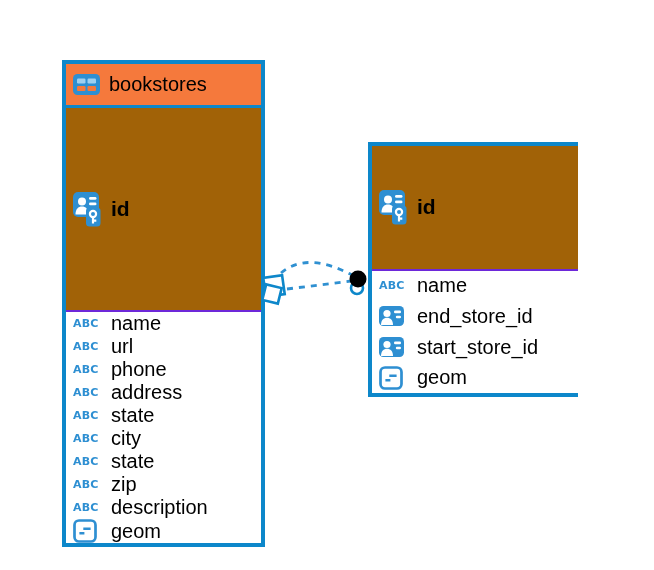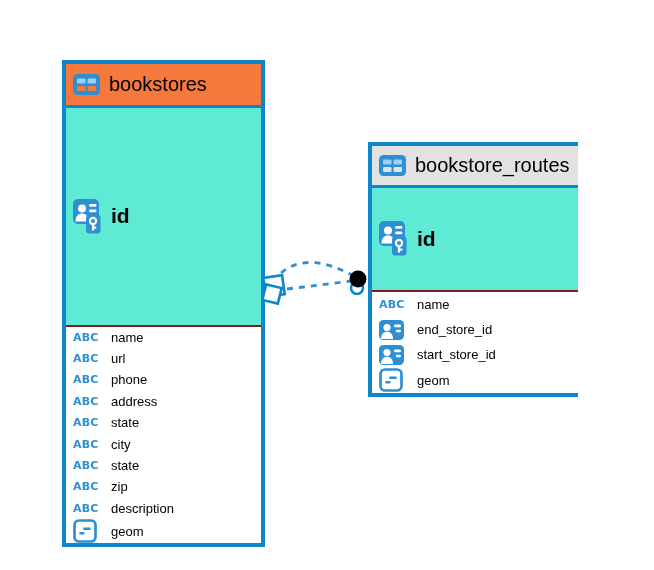--- a/index.html
+++ b/index.html
@@ -14,30 +14,30 @@
   #table-0{left:62px;top:60px;width:203px;height:487px;}
   #table-1{left:368px;top:142px;width:260px;height:255px;}
   .t-header{
     display:flex;align-items:center;flex:0 0 41px;
     border-bottom:3px solid #0d87ca;padding:0 6px 0 7px;
   }
   #table-1 .t-header{flex-basis:39px;}
   .t-title{font-size:20px;color:#000;margin-left:9px;white-space:nowrap;}
   .id-row{
     display:flex;align-items:center;flex:0 0 44px;
-    border-bottom:2px solid #7f1d1d;padding:0 6px 0 7px;background:#5eead4;
+    border-bottom:2px solid #6d28d9;padding:0 6px 0 7px;background:#a16207;
   }
   .t-body{display:flex;flex-direction:column;flex:1;}
   .t-row{display:flex;align-items:center;flex:1;padding:0 6px 0 7px;}
   .icon-cell{
     flex:0 0 30px;width:30px;display:flex;align-items:center;
     justify-content:flex-start;
   }
   .id-row .icon-cell{flex-basis:32px;width:32px;overflow:visible;}
-  .c-label{font-size:13px;color:#000;margin-left:8px;white-space:nowrap;}
+  .c-label{font-size:20px;color:#000;margin-left:8px;white-space:nowrap;}
   .id-label{font-size:21px;font-weight:bold;margin-left:6px;}
   .abc{
     font-family:"DejaVu Sans",sans-serif;font-weight:bold;font-size:11px;
     letter-spacing:0.2px;color:#2e8fd2;line-height:1;
   }
   .overlay{position:absolute;left:0;top:0;pointer-events:none;}
   .dash-line{stroke:#2f90d1;stroke-width:2.8;stroke-dasharray:6 6;fill:none;}
 </style>
 </head>
 <body>
@@ -131,30 +131,20 @@
       <rect x="1.5" y="1.5" width="21" height="21" rx="4.5" fill="#fff" stroke="#2e8fd2" stroke-width="2.7"></rect>
       <path d="M10.3 9.7 L17.6 9.7 M6.4 14.2 L11.4 14.2" stroke="#2e8fd2" stroke-width="2.5" fill="none"></path>
     </svg>
           </span>
          <span class="c-label">geom</span>
        </div>
       </div>
     </div>
 
   <div class="er-table" id="table-1">
-      <div class="t-header" style="background:#e2e2e2">
-       <svg width="27" height="21" viewBox="0 0 27 21">
-      <rect width="27" height="21" rx="4.5" fill="#2e8fd2"></rect>
-      <rect x="4" y="4.5" width="8.5" height="5" rx="1.2" fill="#9ed0f0"></rect>
-      <rect x="14.5" y="4.5" width="8.5" height="5" rx="1.2" fill="#9ed0f0"></rect>
-      <rect x="4" y="12" width="8.5" height="5" rx="1.2" fill="#e2e2e2"></rect>
-      <rect x="14.5" y="12" width="8.5" height="5" rx="1.2" fill="#e2e2e2"></rect>
-    </svg>
-       <span class="t-title">bookstore_routes</span>
-     </div>
       <div class="t-row id-row">
        <span class="icon-cell">
           <svg width="28" height="35" viewBox="0 0 28 35" style="overflow:visible">
       <rect width="26" height="25" rx="5" fill="#2e8fd2"></rect>
       <circle cx="9" cy="9.5" r="4" fill="#fff"></circle>
       <path d="M2.5 22.5 C2.5 17 5.3 14.5 9 14.5 C12.7 14.5 15.5 17 15.5 22.5 Z" fill="#fff"></path>
       <rect x="16" y="5" width="7.5" height="2.8" rx="1.4" fill="#fff"></rect>
       <rect x="16" y="10.5" width="7.5" height="2.8" rx="1.4" fill="#fff"></rect>
       <rect x="13" y="15.5" width="14.5" height="19" rx="3.5" fill="#2e8fd2"></rect>
       <circle cx="20" cy="22" r="3.1" fill="none" stroke="#fff" stroke-width="2.2"></circle>

